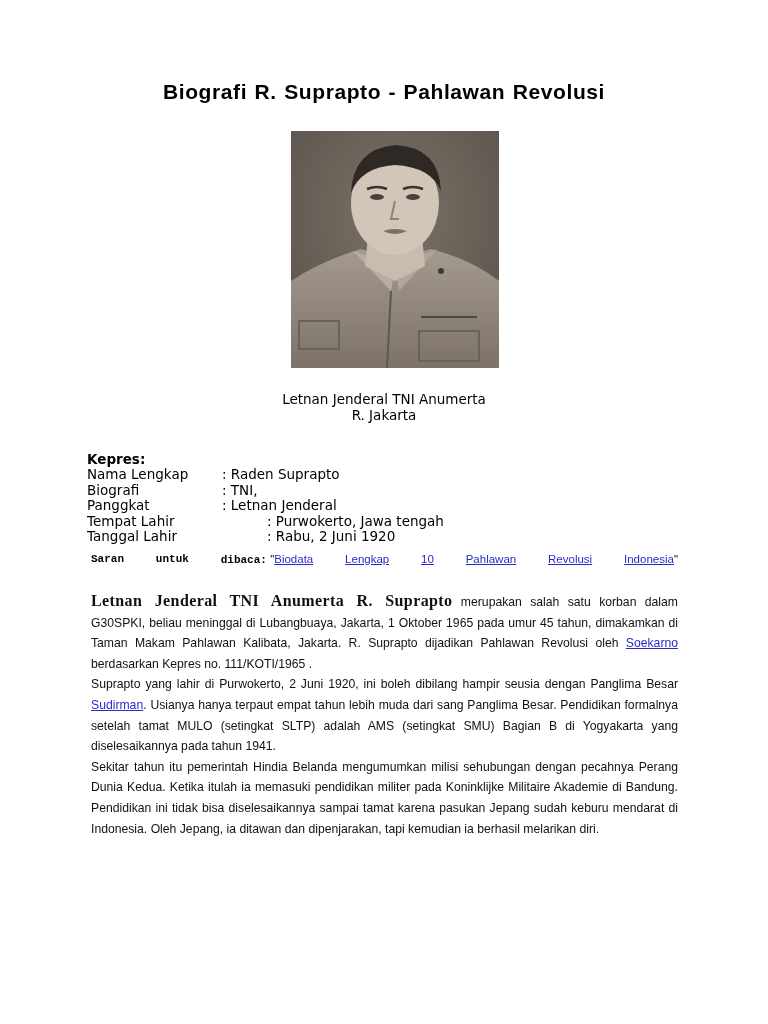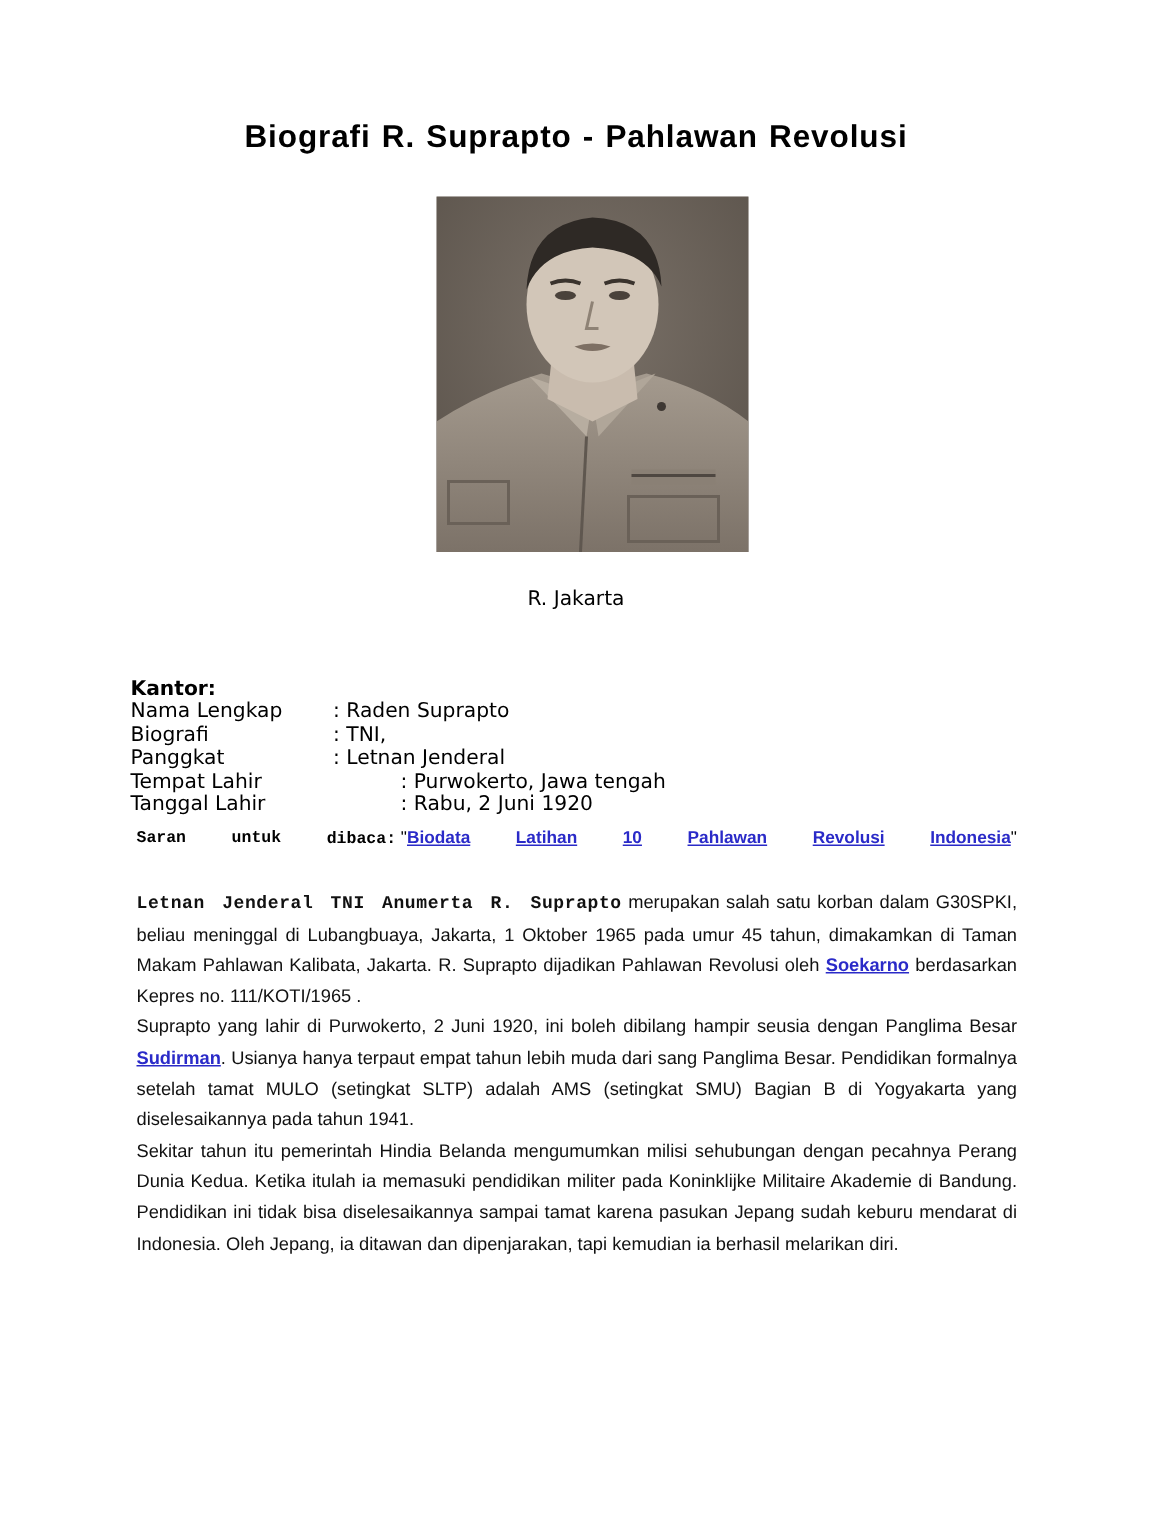--- a/index.html
+++ b/index.html
@@ -36,29 +36,29 @@
   .profile .val { position: absolute; left: 135px; }
   .profile .val.shift { left: 180px; }
 
   .saran {
     position: absolute; left: 91px; top: 551px; width: 587px;
     font-family: "Liberation Sans", sans-serif; font-size: 11.5px; line-height: 16px;
     text-align: justify; text-align-last: justify; white-space: nowrap;
     display: flex; justify-content: space-between;
   }
   .saran b { font-family: Liberation Mono, monospace; font-size: 11px; }
-  a { color: #2a2ac8; text-decoration: underline; font-weight: bold; }
+  a { color: #2a2ac8; text-decoration: underline; }
 
   .body {
     position: absolute; left: 91px; top: 591px; width: 587px;
     font-family: "Liberation Sans", sans-serif; font-size: 12.2px; line-height: 20.6px;
     color: #111;
   }
   .body p { margin: 0; text-align: justify; }
-  .body .lead { font-family: Liberation Mono, monospace; font-weight: bold; font-size: 12px; letter-spacing: 0.4px; word-spacing: 3px; }
+  .body .lead { font-family: Liberation Serif, serif; font-weight: bold; font-size: 16px; letter-spacing: 0.4px; word-spacing: 3px; }
   .body p.lastjust { text-align-last: justify; }
 </style>
 </head>
 <body>
 
 <div class="page">
 
   <div class="title">Biografi R. Suprapto - Pahlawan Revolusi</div>
 
   <div class="photo" title="Portrait photo of R. Suprapto in military uniform">
@@ -99,25 +99,26 @@
       <rect x="128" y="200" width="60" height="30" fill="none" stroke="#6a6158" stroke-width="2"></rect>
 
       <rect x="130" y="182" width="56" height="10" fill="#8a8075"></rect>
       <rect x="130" y="185" width="56" height="2" fill="#4e4741"></rect>
 
       <circle cx="150" cy="140" r="3" fill="#3e3833"></circle>
     </svg>
   </div>
 
   <div class="caption">
+    <div>Letnan Jenderal TNI Anumerta</div>
     <div>R. Jakarta</div>
   </div>
 
   <div class="profile">
-    <div class="heading">Kantor:</div>
+    <div class="heading">Kepres:</div>
     <div class="row">
       <span class="label">Nama Lengkap</span>
       <span class="val">: Raden Suprapto</span>
     </div>
     <div class="row">
       <span class="label">Biografi</span>
       <span class="val">: TNI,</span>
     </div>
     <div class="row">
       <span class="label">Panggkat</span>
@@ -130,21 +131,21 @@
     <div class="row">
       <span class="label">Tanggal Lahir</span>
       <span class="val shift">: Rabu, 2 Juni 1920</span>
     </div>
   </div>
 
   <div class="saran">
     <b>Saran</b>
     <b>untuk</b>
     <span><b>dibaca:</b> <span>"</span><a href="#">Biodata</a></span>
-    <a href="#">Latihan</a>
+    <a href="#">Lengkap</a>
     <a href="#">10</a>
     <a href="#">Pahlawan</a>
     <a href="#">Revolusi</a>
     <span><a href="#">Indonesia</a><span>"</span></span>
   </div>
 
   <div class="body">
     <p><span class="lead">Letnan Jenderal TNI Anumerta R. Suprapto</span><span> merupakan salah satu korban dalam G30SPKI, beliau meninggal di Lubangbuaya, Jakarta, 1 Oktober 1965 pada umur 45 tahun, dimakamkan di Taman Makam Pahlawan Kalibata, Jakarta. R. Suprapto dijadikan Pahlawan Revolusi oleh </span><a href="#">Soekarno</a><span> berdasarkan Kepres no. 111/KOTI/1965 .</span></p>
     <p><span>Suprapto yang lahir di Purwokerto, 2 Juni 1920, ini boleh dibilang hampir seusia dengan Panglima Besar </span><a href="#">Sudirman</a><span>. Usianya hanya terpaut empat tahun lebih muda dari sang Panglima Besar. Pendidikan formalnya setelah tamat MULO (setingkat SLTP) adalah AMS (setingkat SMU) Bagian B di Yogyakarta yang diselesaikannya pada tahun 1941.</span></p>
     <p>Sekitar tahun itu pemerintah Hindia Belanda mengumumkan milisi sehubungan dengan pecahnya Perang Dunia Kedua. Ketika itulah ia memasuki pendidikan militer pada Koninklijke Militaire Akademie di Bandung. Pendidikan ini tidak bisa diselesaikannya sampai tamat karena pasukan Jepang sudah keburu mendarat di Indonesia. Oleh Jepang, ia ditawan dan dipenjarakan, tapi kemudian ia berhasil melarikan diri.</p>

